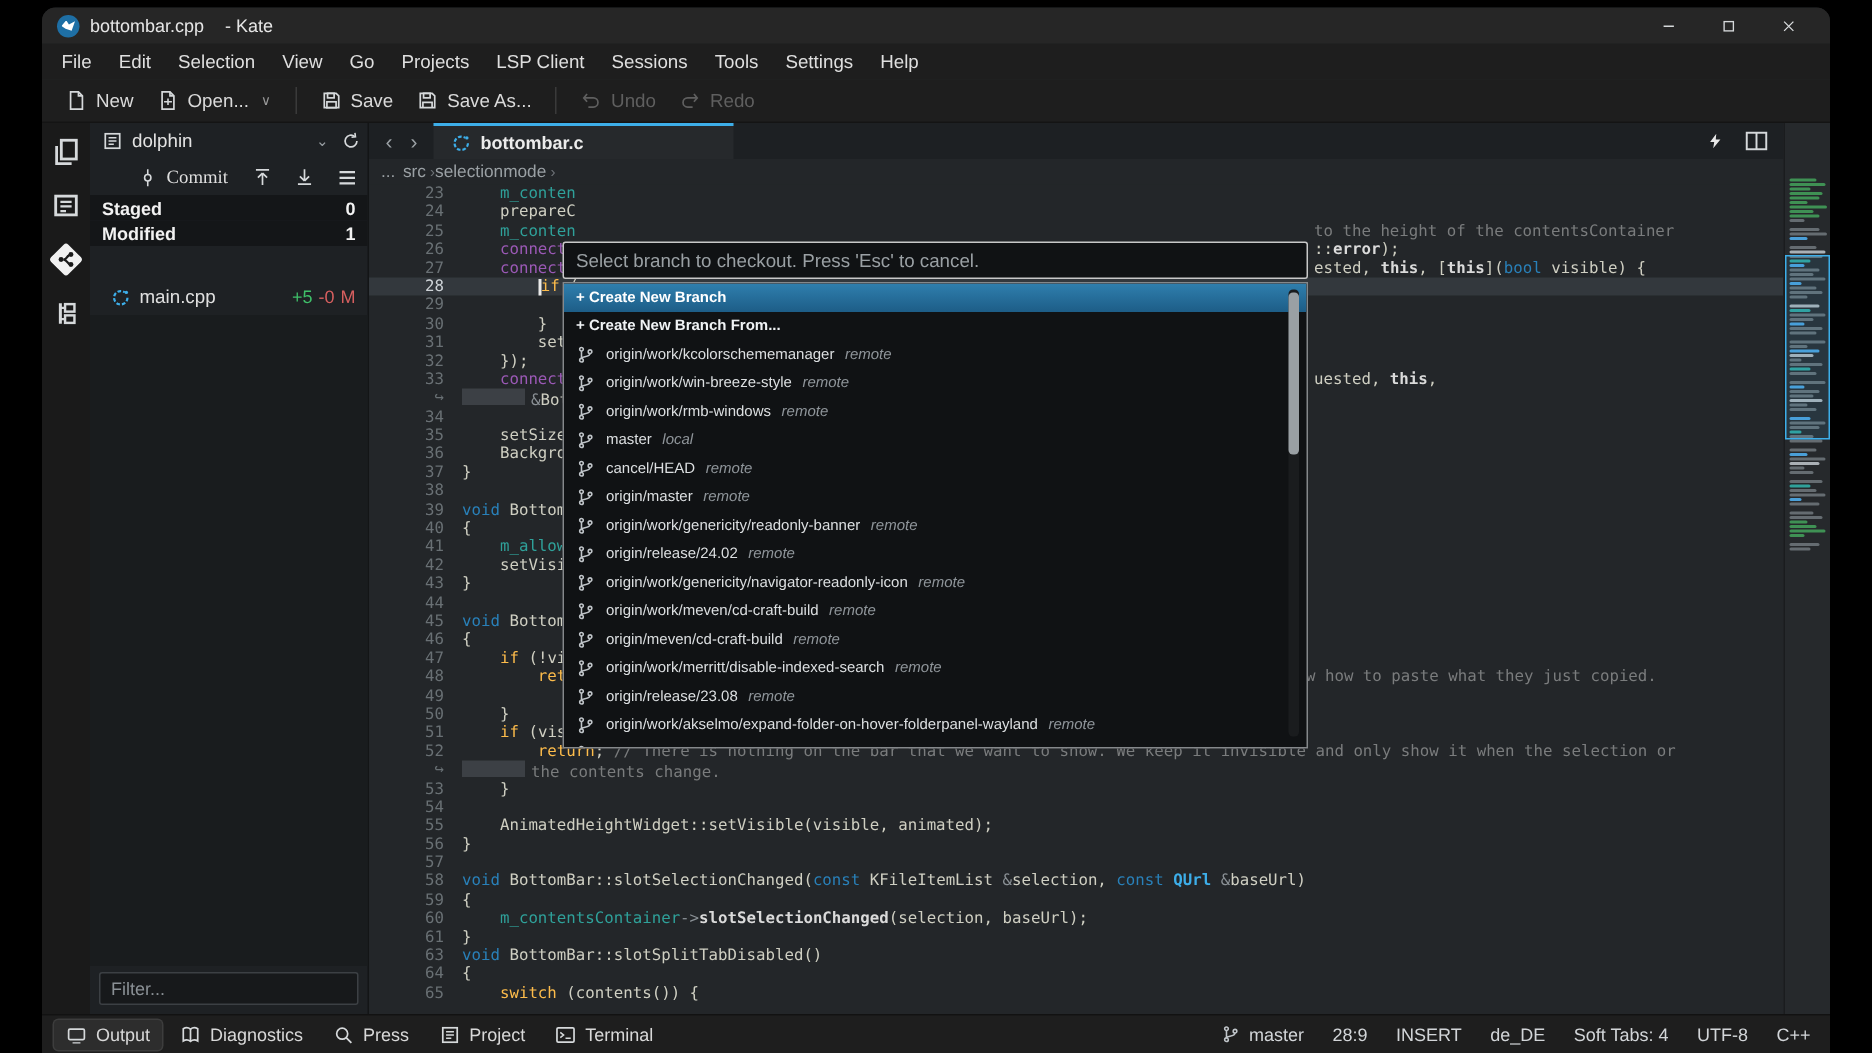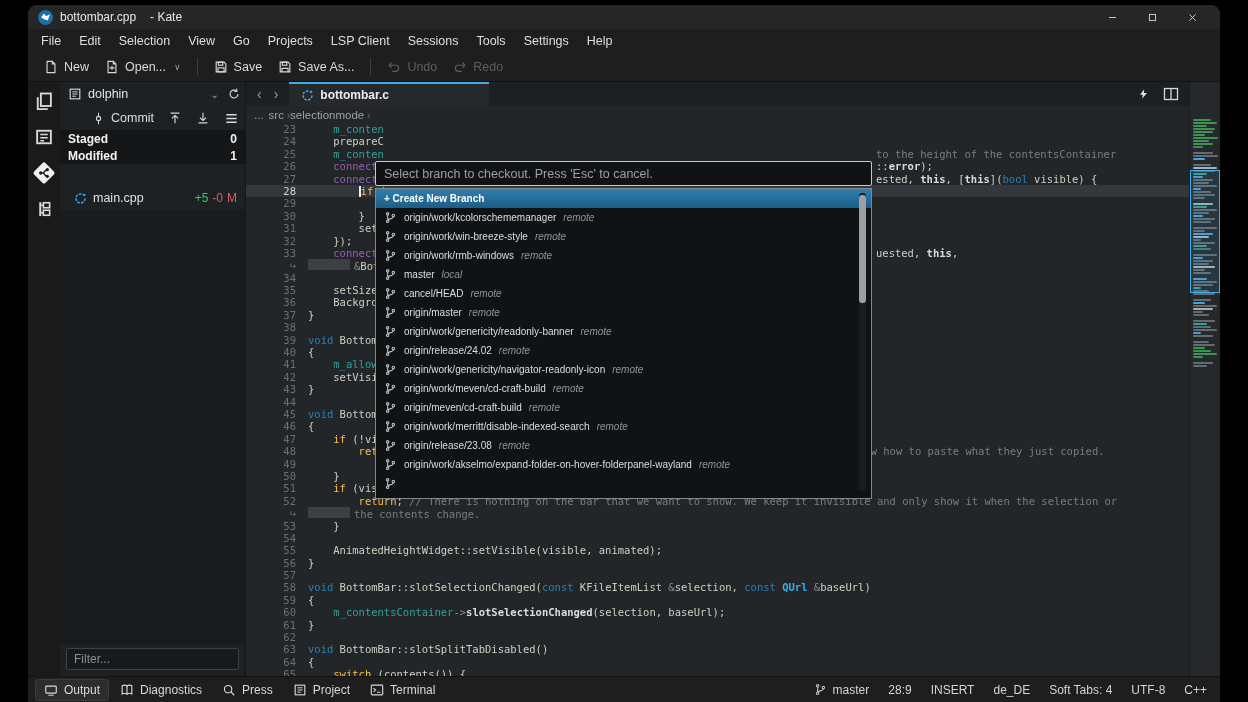--- a/index.html
+++ b/index.html
@@ -45,21 +45,21 @@
           align-items:center; padding-top:6px; gap:10px; }
   .dock-item { width:26px; height:26px; display:flex; align-items:center; justify-content:center; }
 
   
   .gitpanel { width:186px; background:#1e2124; border-right:1px solid #131516; flex:0 0 auto;
               display:flex; flex-direction:column; position:relative; }
   .gp-row1 { height:24px; display:flex; align-items:center; padding:2px 4px; gap:4px; }
   .gp-combo { flex:1; display:flex; align-items:center; gap:6px; color:#e2e2e2; font-size:12.5px;
               padding:2px 4px; }
   .gp-combo .chevron { margin-left:auto; color:#9aa0a4; font-size:10px; }
-  .gp-row2 { height:24px; display:flex; align-items:center; padding:0 6px; color:#dedede; font-size:12.5px; }
+  .gp-row2 { height:24px; display:flex; align-items:center; padding:0 6px; color:#dedede; font-size:12.5px;font-family:Liberation Serif, serif; }
   .gp-commit { display:flex; align-items:center; gap:6px; margin-left:26px; }
   .gp-row2 .right-icons { margin-left:auto; display:flex; gap:14px; align-items:center; }
   .gp-stat { height:17px; background:#141618; display:flex; align-items:center;
              padding:0 8px; color:#f2f2f2; font-size:12px; font-weight:bold; }
   .gp-stat .cnt { margin-left:auto; }
   .gp-file { height:20px; display:flex; align-items:center; gap:6px; padding:0 8px 0 14px;
              font-size:12.5px; color:#e0e0e0;margin-top:24px; }
   .gp-file .diff { margin-left:auto; display:flex; gap:4px; font-size:12px; }
   .plus { color:#3fbf69; } .minus { color:#d65f5f; } .mstat { color:#d65f5f; }
   .gp-tree { flex:1 1 auto; background:#191c1e; margin-top:2px; }
@@ -415,21 +415,20 @@
           <div class="code-line"><span class="ln wrap-arrow">↪</span><span class="code-text"><span class="wrapblock"></span><span class="tk tk-com">the contents change.</span></span></div>
           <div class="code-line"><span class="ln">53</span><span class="code-text"><span class="tk tk-def">    }</span></span></div>
           <div class="code-line"><span class="ln">54</span><span class="code-text"></span></div>
           <div class="code-line"><span class="ln">55</span><span class="code-text"><span class="tk tk-def">    AnimatedHeightWidget::setVisible(visible, animated);</span></span></div>
           <div class="code-line"><span class="ln">56</span><span class="code-text"><span class="tk tk-def">}</span></span></div>
           <div class="code-line"><span class="ln">57</span><span class="code-text"></span></div>
           <div class="code-line"><span class="ln">58</span><span class="code-text"><span class="tk tk-kw">void</span><span class="tk tk-def"> BottomBar::slotSelectionChanged(</span><span class="tk tk-kw">const</span><span class="tk tk-def"> KFileItemList </span><span class="tk tk-op">&amp;</span><span class="tk tk-def">selection, </span><span class="tk tk-kw">const</span><span class="tk tk-def"> </span><span class="tk tk-qurl">QUrl</span><span class="tk tk-def"> </span><span class="tk tk-op">&amp;</span><span class="tk tk-def">baseUrl)</span></span></div>
           <div class="code-line"><span class="ln">59</span><span class="code-text"><span class="tk tk-def">{</span></span></div>
           <div class="code-line"><span class="ln">60</span><span class="code-text"><span class="tk tk-def">    </span><span class="tk tk-mem">m_contentsContainer</span><span class="tk tk-op">-&gt;</span><span class="tk tk-defb">slotSelectionChanged</span><span class="tk tk-def">(selection, baseUrl);</span></span></div>
           <div class="code-line"><span class="ln">61</span><span class="code-text"><span class="tk tk-def">}</span></span></div>
-          <div class="code-line"><span class="ln">62</span><span class="code-text"></span></div>
           <div class="code-line"><span class="ln">63</span><span class="code-text"><span class="tk tk-kw">void</span><span class="tk tk-def"> BottomBar::slotSplitTabDisabled()</span></span></div>
           <div class="code-line"><span class="ln">64</span><span class="code-text"><span class="tk tk-def">{</span></span></div>
           <div class="code-line"><span class="ln">65</span><span class="code-text"><span class="tk tk-def">    </span><span class="tk tk-ctrl">switch</span><span class="tk tk-def"> (contents()) {</span></span></div>
         </div>
     </div>
 
     <div class="minimap" id="minimap">
       <div class="mm-view"></div>
     <div class="mm-row" style="width: 18px; background: rgb(63, 145, 84);"></div>
         <div class="mm-row" style="width: 24px; background: rgb(63, 145, 84);"></div>
@@ -515,20 +514,23 @@
         <div class="mm-row" style="width: 20px; background: rgb(101, 108, 113);"></div>
         <div class="mm-row" style="width: 14px; background: rgb(101, 108, 113);"></div>
       </div>
 
     <div class="popup">
       <input class="popup-input" placeholder="Select branch to checkout. Press 'Esc' to cancel." style="">
       <div class="popup-list" id="popup-list">
         <div class="pl-item pl-action selected">
             <span>+ Create New Branch</span>
           </div>
+          <div class="pl-item pl-action">
+            <span>+ Create New Branch From...</span>
+          </div>
           <div class="pl-item">
             <span style="display: flex;">
               <svg width="13" height="13" viewBox="0 0 16 16" fill="none" stroke="#c0c5c9" stroke-width="1.3">
                 <circle cx="4.5" cy="3.5" r="1.5"></circle>
                 <circle cx="4.5" cy="12.5" r="1.5"></circle>
                 <circle cx="11.5" cy="5.5" r="1.5"></circle>
                 <path d="M4.5 5v6M11.5 7c0 3.2-7 2.2-7 4.2"></path>
               </svg>
             </span>
             <span class="pl-name">origin/work/kcolorschememanager</span>

